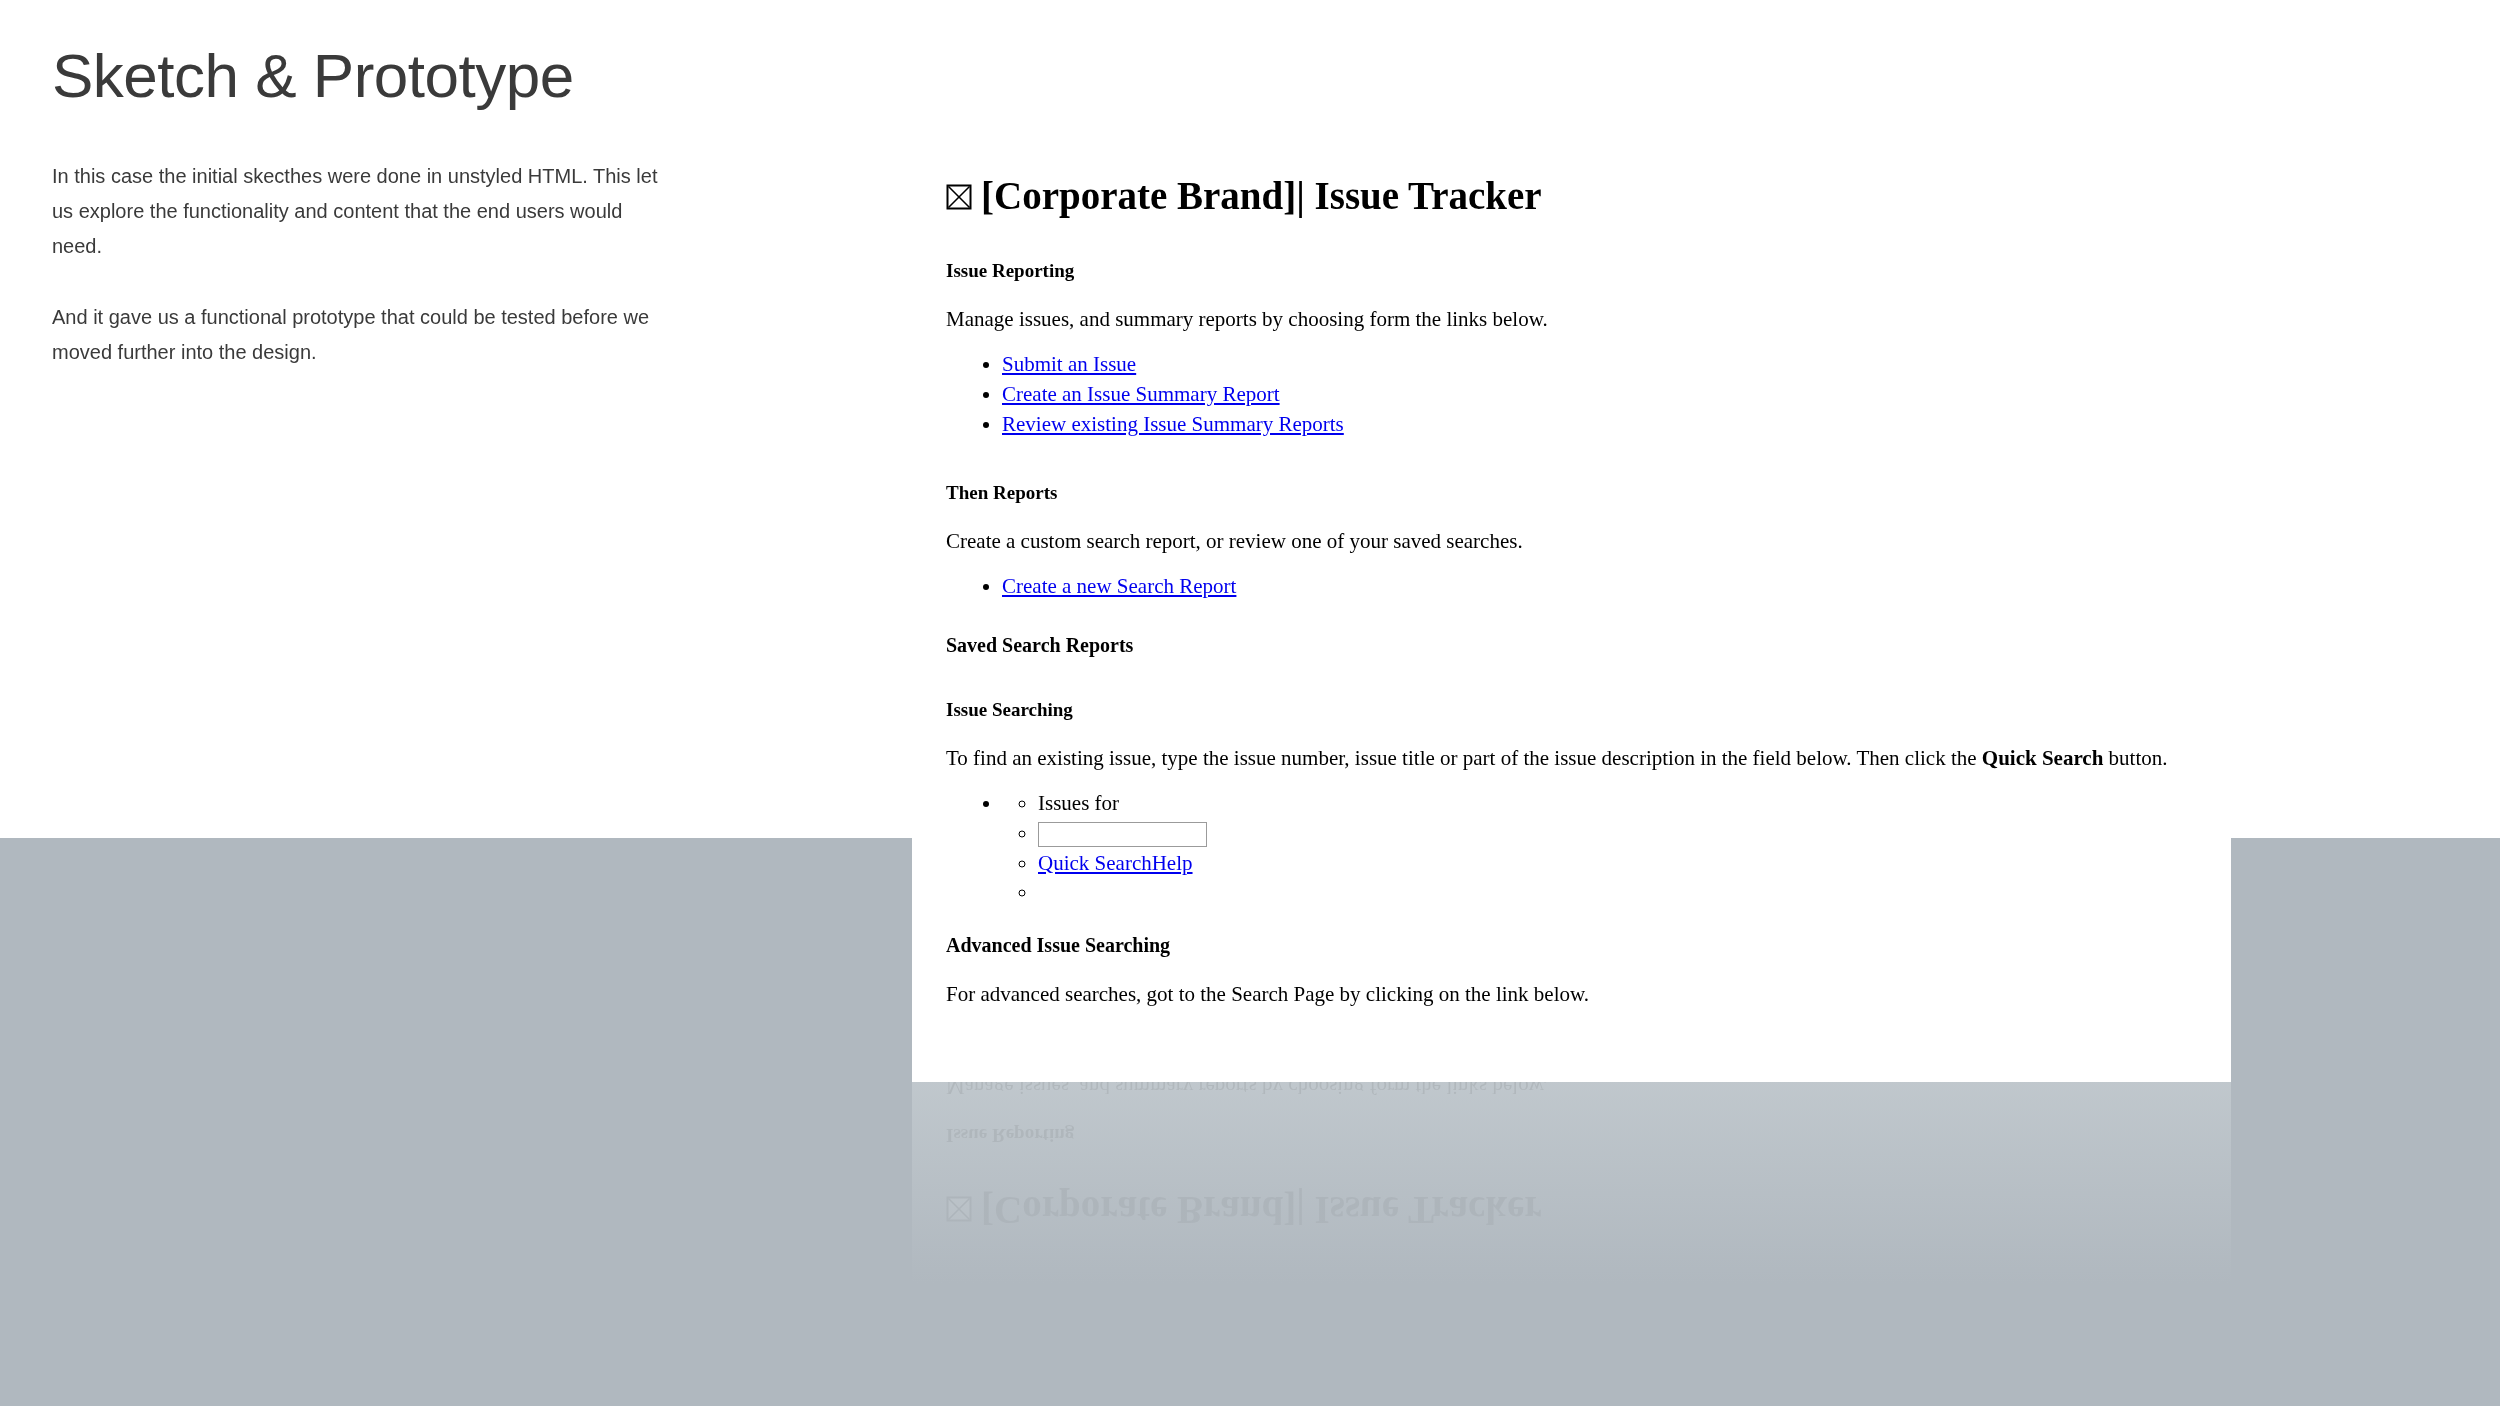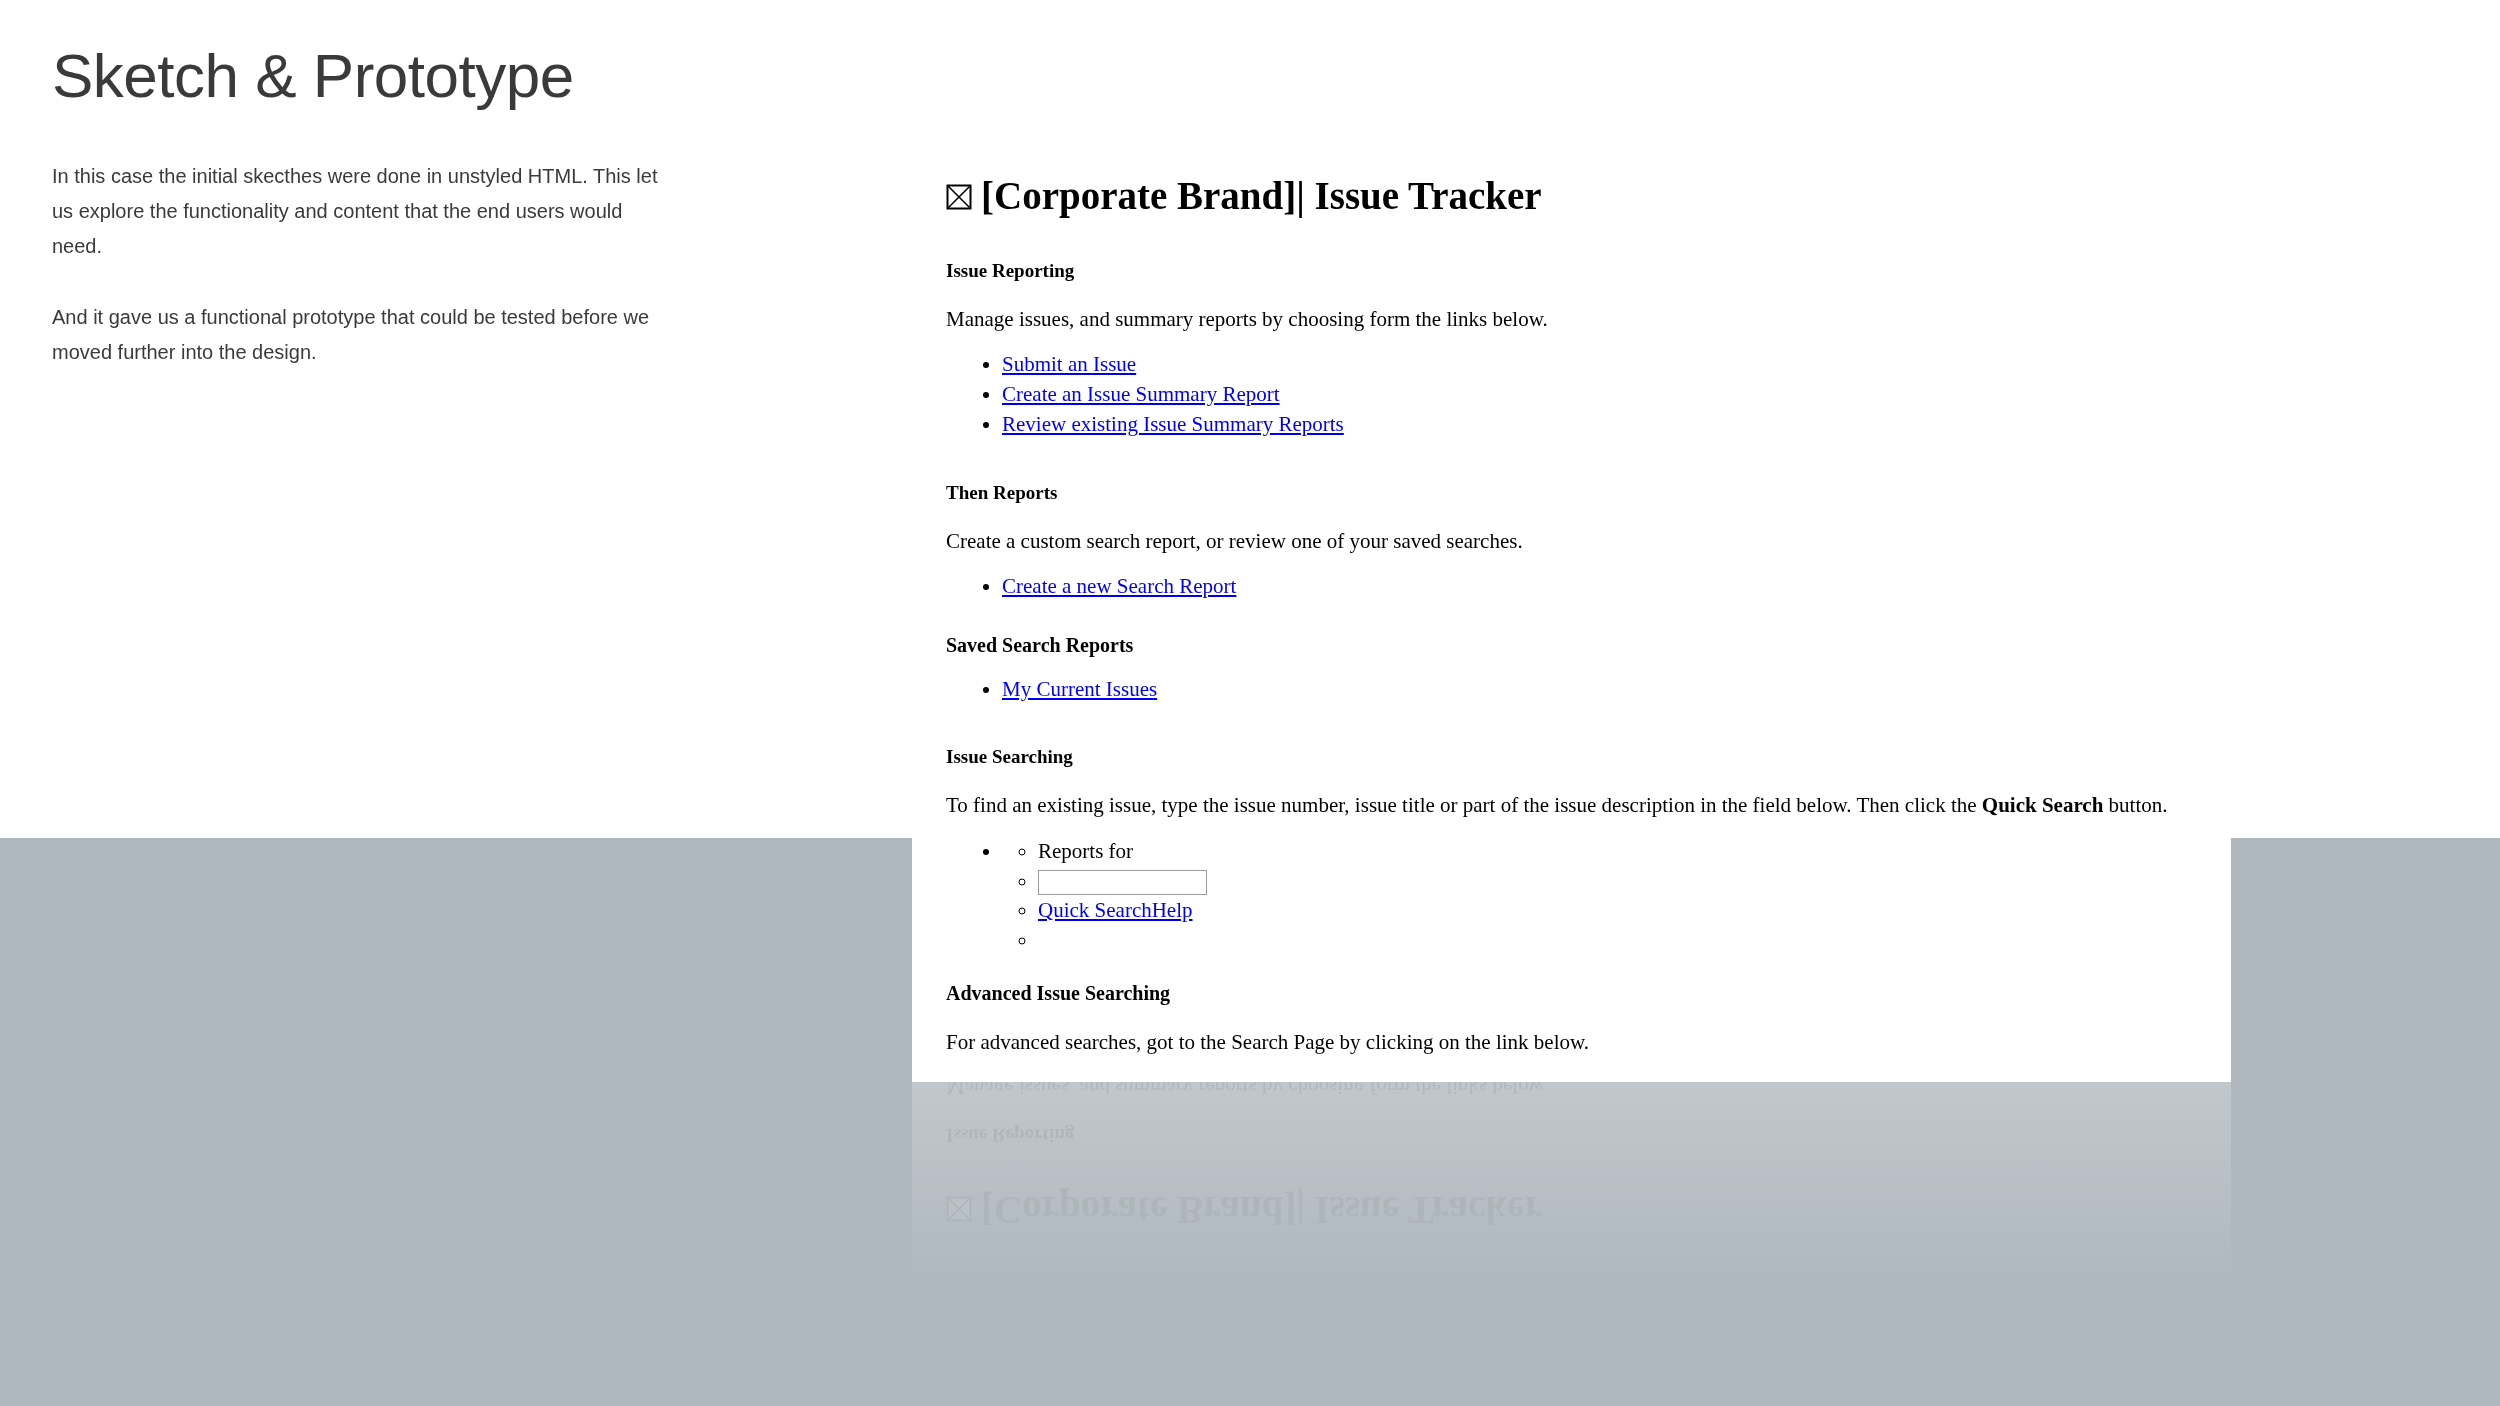--- a/index.html
+++ b/index.html
@@ -218,30 +218,27 @@
         <li><a href="#">Review existing Issue Summary Reports</a></li>
       </ul>
 
       <h2>Then Reports</h2>
       <p>Create a custom search report, or review one of your saved searches.</p>
       <ul>
         <li><a href="#">Create a new Search Report</a></li>
       </ul>
 
       <h4>Saved Search Reports</h4>
-      <ul>
-        <li><a href="#">My Current Issues</a></li>
-      </ul>
 
       <h2>Issue Searching</h2>
       <p><span>To find an existing issue, type the issue number, issue title or part of the issue description in the field below. Then click the </span><b>Quick Search</b><span> button.</span></p>
       <ul>
         <li>
           <ul>
-            <li><span>Reports for</span></li>
+            <li><span>Issues for</span></li>
             <li><input class="qs-input" type="text" placeholder="" style=""></li>
             <li><a href="#">Quick SearchHelp</a></li>
             <li class="blank-li"></li>
           </ul>
         </li>
       </ul>
 
       <h4>Advanced Issue Searching</h4>
       <p>For advanced searches, got to the Search Page by clicking on the link below.</p>
 

